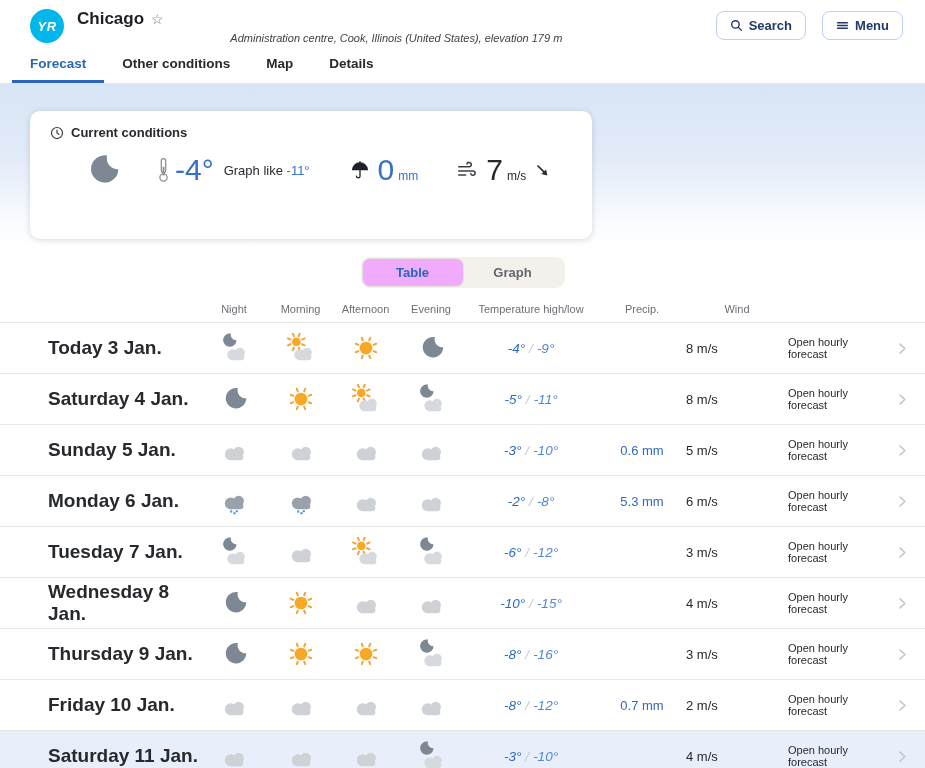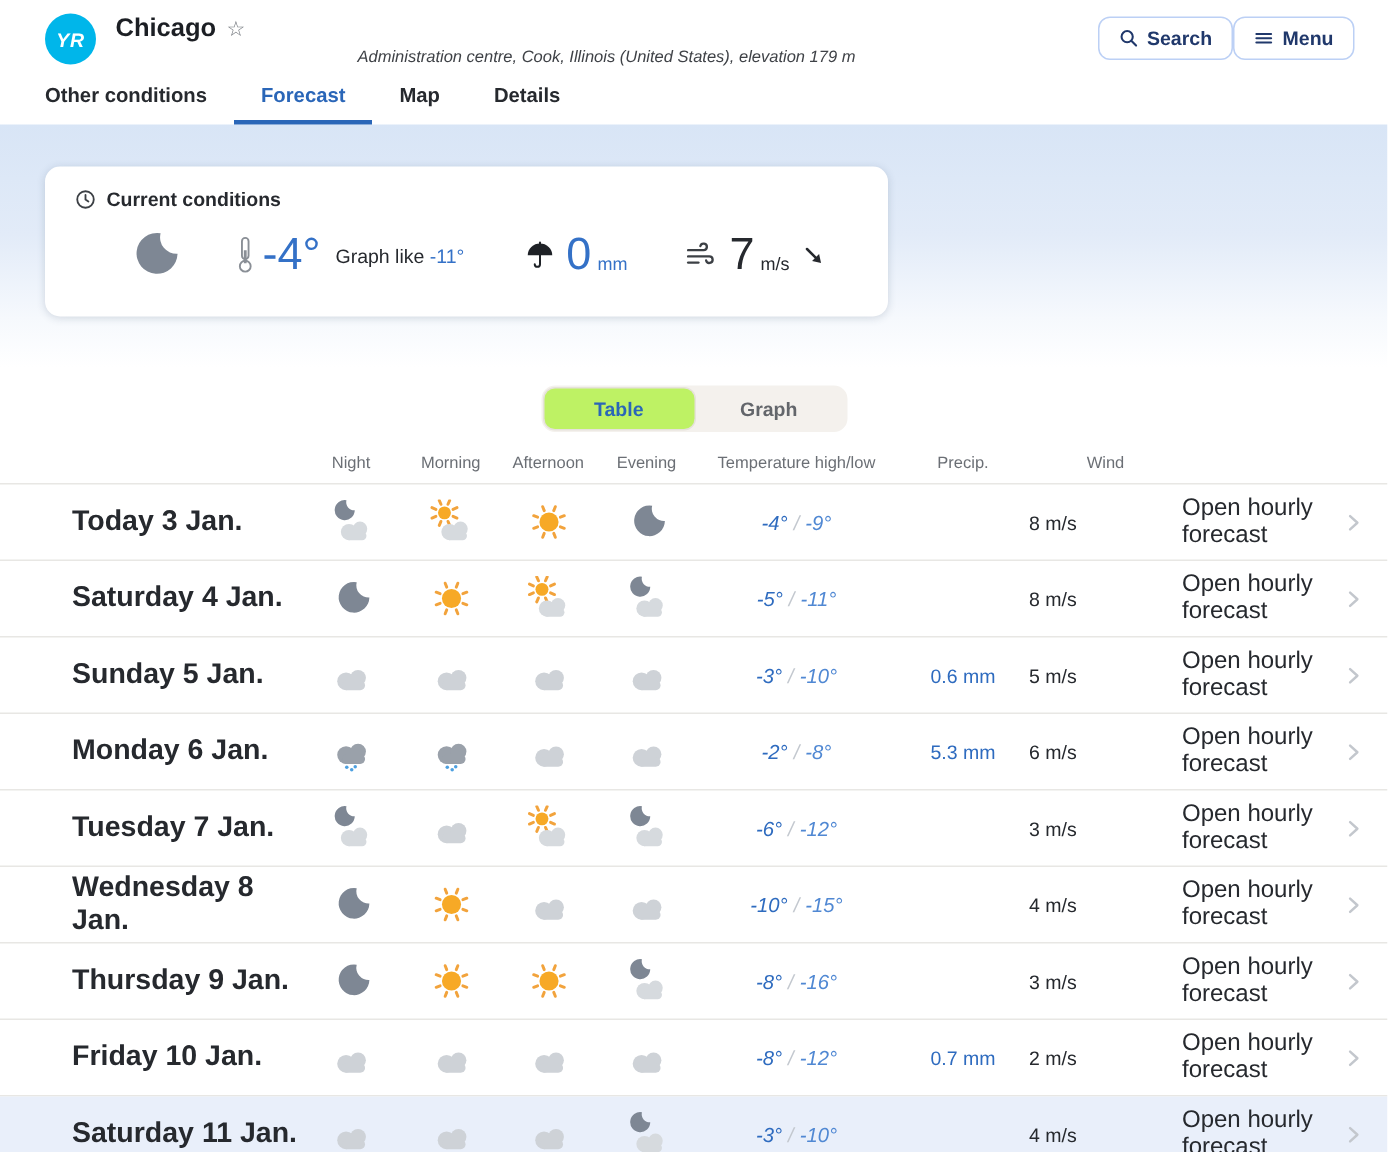--- a/index.html
+++ b/index.html
@@ -11,33 +11,33 @@
   
   .top{display:flex;align-items:flex-start;padding:9px 22px 0 30px;}
   .logo{width:34px;height:34px;border-radius:50%;background:#00b6ea;color:#fff;
     display:flex;align-items:center;justify-content:center;font-weight:800;
     font-style:italic;font-size:13px;letter-spacing:.5px;flex:0 0 auto;}
   .titleblock{margin-left:13px;flex:1 1 auto;min-width:0;text-align:center;}
   .titlerow{display:flex;align-items:center;gap:7px;}
   .city{font-size:17px;font-weight:700;color:#1c1f24;}
   .star{color:#73777d;font-size:14px;line-height:1;cursor:pointer;}
   .subtitle{font-size:11px;color:#3f4247;margin-top:3px;font-style:italic;}
-  .hdr-buttons{display:flex;gap:0;flex:0 0 auto;margin-top:2px;}
+  .hdr-buttons{display:flex;gap:16px;flex:0 0 auto;margin-top:2px;}
   .hbtn{display:inline-flex;align-items:center;gap:6px;padding:6px 13px;
     border:1px solid #bcd0f5;border-radius:8px;background:#fff;color:#20386b;
     font-weight:700;font-size:13px;cursor:pointer;font-family:inherit;}
   
   .tabs{display:flex;margin-top:4px;padding-left:12px;}
   .tab{padding:8px 18px 9px;font-size:13.5px;font-weight:700;color:#26292e;
     border-bottom:3px solid transparent;cursor:pointer;}
   .tab.active{color:#2a66b8;border-bottom-color:#2a66b8;}
   
   .hero{height:162px;background:linear-gradient(180deg,#d8e5f6 0%,#e2ebf8 45%,#f6f9fd 80%,#fff 100%);
     padding-top:28px;box-sizing:border-box;}
-  .card{width:562px;height:100px;margin-left:30px;background:#fff;border-radius:10px;
+  .card{width:562px;height:128px;margin-left:30px;background:#fff;border-radius:10px;
     box-shadow:0 1px 6px rgba(40,60,90,.18);box-sizing:border-box;padding:14px 20px 0 20px;}
   .cc-head{display:flex;align-items:center;gap:7px;font-size:13px;font-weight:700;}
   .cc-row{display:flex;align-items:center;margin-top:10px;padding-left:32px;}
   .cc-moon{width:40px;height:40px;display:flex;}
   .grp{display:flex;align-items:center;}
   .g-temp{margin-left:36px;}
   .g-precip{margin-left:40px;}
   .g-wind{margin-left:38px;}
   .big{font-size:30px;font-weight:400;line-height:1;}
   .blue{color:#3471c7;}
@@ -45,40 +45,40 @@
   .feels{font-size:13px;margin-left:10px;color:#26292e;}
   .feels .blue{font-size:13px;}
   .thermo{margin-right:6px;display:flex;}
   .umb{margin-right:8px;display:flex;}
   .windic{margin-right:8px;display:flex;}
   .dirarrow{margin-left:9px;display:flex;}
   
   .seg{margin:12px auto 0;width:204px;display:flex;background:#f4f1ed;border-radius:9px;padding:2px;box-sizing:border-box;}
   .seg-opt{flex:1;text-align:center;font-size:13px;font-weight:700;color:#63666b;
     padding:6px 0;border-radius:7px;cursor:pointer;}
-  .seg-opt.active{background:#bef264;color:#2a66b8;box-shadow:0 0 0 1px #e6e2db;}
+  .seg-opt.active{background:#f0abfc;color:#2a66b8;box-shadow:0 0 0 1px #e6e2db;}
   
   .ftable{margin-top:8px;}
   .grid{display:grid;grid-template-columns:200px 68px 65px 65px 66px 134px 88px 102px 1fr;align-items:center;}
   .thead{height:26px;font-size:11px;color:#6b6f75;border-bottom:1px solid #e8e7e4;}
   .thead div{text-align:center;}
   .thead .empty{text-align:left;}
   .frow{height:50px;border-bottom:1px solid #e8e7e4;}
   .frow.hl{background:#e9effa;}
   .c-day{padding-left:48px;font-weight:700;font-size:19px;}
   .c-ic{display:flex;justify-content:center;}
   .c-ic svg{width:30px;height:30px;}
   .c-temp{text-align:center;font-size:13.5px;font-style:italic;}
   .hi{color:#2e6bbf;}
   .sl{color:#c3c8cf;margin:0 4px;font-weight:400;}
   .lo{color:#5088d3;}
   .c-pre{text-align:center;font-size:13px;color:#2e6bbf;}
   .c-wind{text-align:left;font-size:13px;color:#26292e;}
   .c-link{display:flex;justify-content:flex-end;align-items:center;gap:12px;
-    padding-right:16px;font-size:16px;color:#26292e;cursor:pointer;}
+    padding-right:16px;font-size:11px;color:#26292e;cursor:pointer;}
 </style>
 </head>
 <body>
 
 <div class="top">
   <div class="logo">YR</div>
   <div class="titleblock">
     <div class="titlerow">
       <span class="city">Chicago</span>
       <span class="star">☆</span>
@@ -102,22 +102,22 @@
             <line x1="2" y1="8" x2="14" y2="8"></line>
             <line x1="2" y1="11.5" x2="14" y2="11.5"></line>
           </svg>
       </span>
       <span>Menu</span>
     </button>
   </div>
 </div>
 
 <div class="tabs">
+  <div class="tab active">Forecast</div>
   <div class="tab">Other conditions</div>
-  <div class="tab active">Forecast</div>
   <div class="tab">Map</div>
   <div class="tab">Details</div>
 </div>
 
 <div class="hero">
   <div class="card">
     <div class="cc-head">
       <span style="display:flex">
         <svg width="14" height="14" viewBox="0 0 16 16">
             <circle cx="8" cy="8" r="6.3" fill="none" stroke="#3c4045" stroke-width="1.4"></circle>

